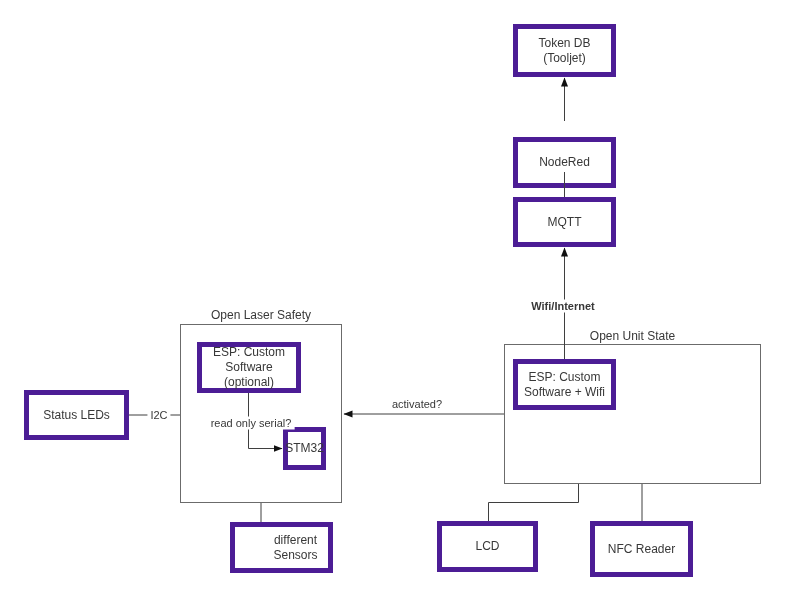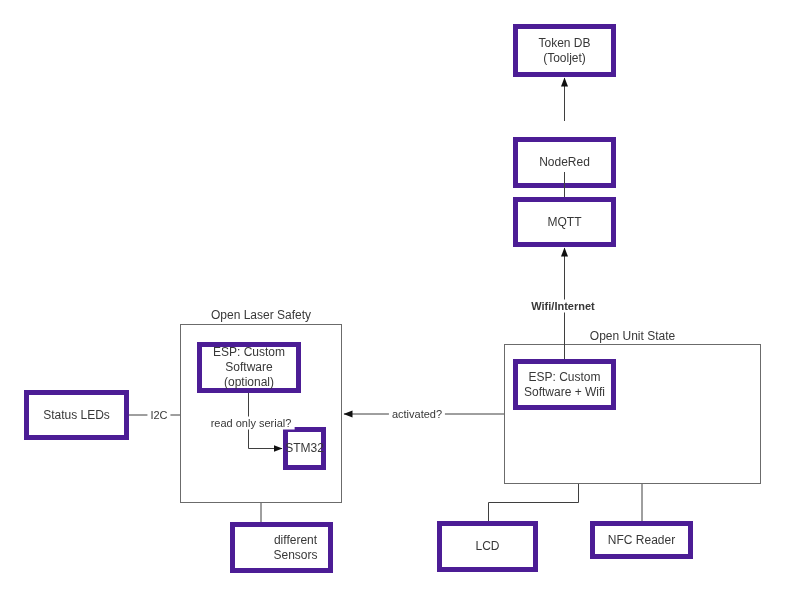--- a/index.html
+++ b/index.html
@@ -69,21 +69,21 @@
   </div>
 
   <div class="node" style="left:230px; top:522px; width:103px; height:51px;padding-left:28px;">
     <span>different Sensors</span>
   </div>
 
   <div class="node" style="left:437px; top:521px; width:101px; height:51px;">
     <span>LCD</span>
   </div>
 
-  <div class="node" style="left:590px; top:521px; width:103px; height:38px;">
+  <div class="node" style="left:590px; top:521px; width:103px; height:56px;">
     <span>NFC Reader</span>
   </div>
 
   <svg class="wires" width="788" height="600" viewBox="0 0 788 600">
     <defs>
       <marker id="arrow" markerWidth="10" markerHeight="8" refX="8.5" refY="3.5" orient="auto" markerUnits="userSpaceOnUse">
         <path d="M0,0 L9,3.5 L0,7 z" fill="#111111"></path>
       </marker>
     </defs>
     <g stroke="#3f3f3f" stroke-width="1" fill="none">
@@ -93,17 +93,17 @@
       <line x1="504" y1="414" x2="344" y2="414" marker-end="url(#arrow)"></line>
       <line x1="129" y1="415" x2="180" y2="415"></line>
       <polyline points="248.5,393 248.5,448.5 282,448.5" marker-end="url(#arrow)"></polyline>
       <line x1="261" y1="503" x2="261" y2="522"></line>
       <polyline points="578.5,484 578.5,502.5 488.5,502.5 488.5,521"></polyline>
       <line x1="642" y1="484" x2="642" y2="521"></line>
     </g>
   </svg>
 
   <div class="edge-label" style="left:563px; top:306px;font-weight:bold;">Wifi/Internet</div>
-  <div class="edge-label" style="left:417px; top:414px;">activated?</div>
+  <div class="edge-label" style="left:417px; top:404px;">activated?</div>
   <div class="edge-label" style="left:159px; top:415px;">I2C</div>
   <div class="edge-label" style="left:251px; top:423px;">read only serial?</div>
 
 </div>
 
 </body></html>

